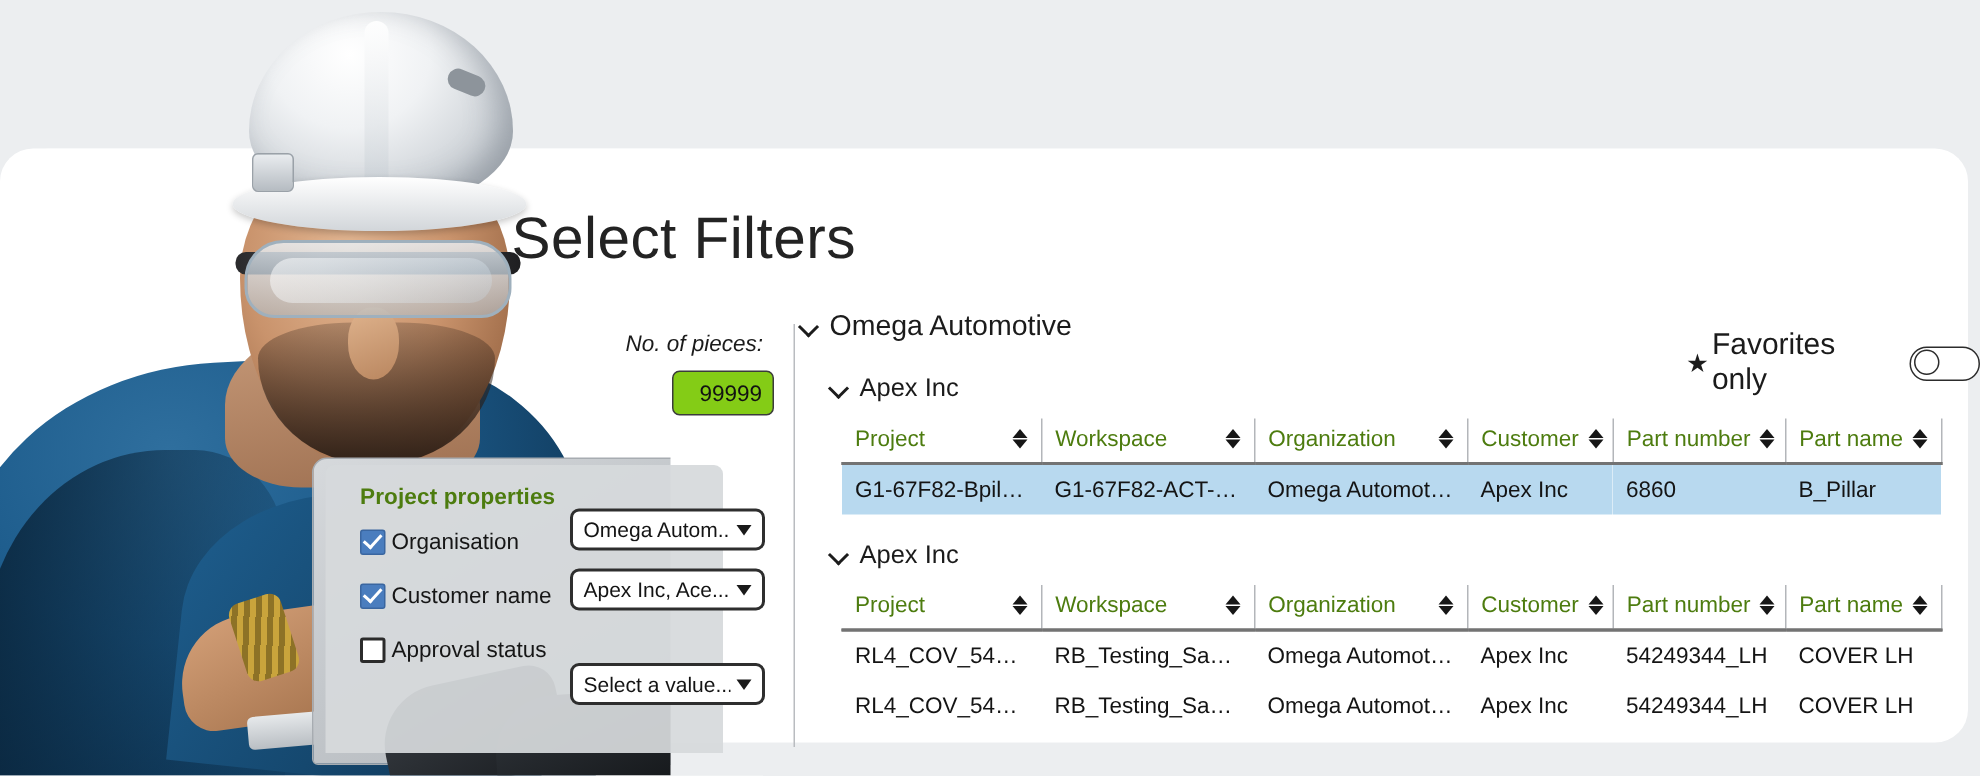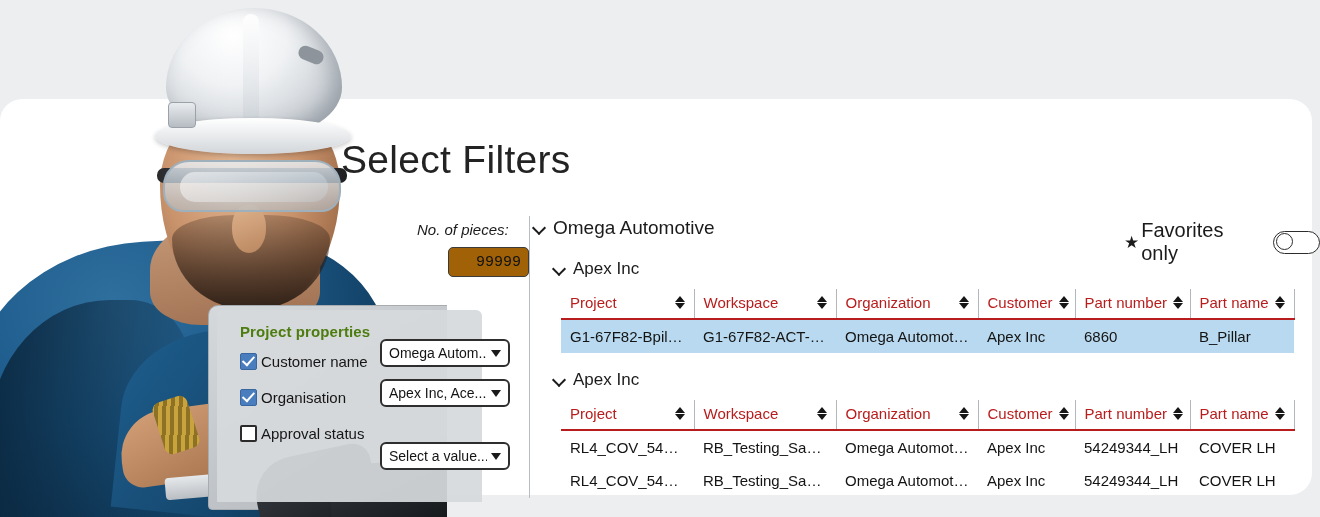--- a/index.html
+++ b/index.html
@@ -206,35 +206,35 @@
     letter-spacing: .3px;
   }
 
   
   .pieces-label {
     position: absolute; left: 417px; top: 221px;
     font-size: 15px; color: #1b1b1b; font-style: italic;
   }
   .pieces-box {
     position: absolute; left: 448px; top: 247px;
-    width: 81px; height: 30px;
+    width: 68px; height: 30px;
     border: 1.6px solid #3b3b3b; border-radius: 5px;
-    background: #a16207; display: flex; align-items: center;
+    background: #84cc16; display: flex; align-items: center;
     justify-content: flex-end; padding-right: 7px;
-    font-size: 15px; color: #121212; font-family: Liberation Mono, monospace;
+    font-size: 15px; color: #121212;
   }
 
   
   .vdivider {
     position: absolute; left: 529px; top: 216px;
     width: 1.4px; height: 282px; background: #b9bcc0;
   }
 
   
-  .right { position: absolute; left: 533px; top: 214px; width: 770px; }
+  .right { position: absolute; left: 533px; top: 204px; width: 770px; }
 
   .chev {
     display: inline-block; width: 13px; height: 13px;
     position: relative; margin-right: 7px; flex: 0 0 13px;
   }
   .chev::after {
     content: ""; position: absolute; left: 1px; top: 1px;
     width: 8px; height: 8px;
     border: solid #1c1c1c; border-width: 0 2px 2px 0;
     transform: rotate(45deg);
@@ -267,23 +267,23 @@
     width: 17px; height: 17px; border-radius: 50%;
     background: #ffffff; border: 1.8px solid #2c2c2c;
   }
 
   
   .tbl {
     margin-left: 28px; margin-top: 7px;
     border-collapse: collapse; width: 733px; table-layout: fixed;
   }
   .tbl th {
-    font-size: 15px; font-weight: 400; color: #b91c1c;
+    font-size: 15px; font-weight: 400; color: #4d7c0f;
     text-align: left; padding: 5px 9px 7px 9px;
-    border-bottom: 2px solid #b91c1c;
+    border-bottom: 2px solid #737373;
     border-right: 1px solid #b3b6ba;
     white-space: nowrap; vertical-align: middle;
   }
   .tbl th:last-child { border-right: 1px solid #b3b6ba; }
   .th-inner { display: flex; align-items: center; justify-content: space-between; gap: 6px; }
   .sort {
     width: 10px; height: 15px; position: relative; flex: 0 0 10px;
   }
   .sort::before, .sort::after {
     content: ""; position: absolute; left: 0;
@@ -338,26 +338,26 @@
       <div class="glove-a"></div>
       <div class="glove-b"></div>
     </div>
   </div>
 
   <div class="filters">
     <div class="section-title">Project properties</div>
 
     <div class="filter-row">
       <span class="cbx on"></span>
-      <span class="filter-label">Customer name</span>
+      <span class="filter-label">Organisation</span>
     </div>
 
     <div class="filter-row">
       <span class="cbx on"></span>
-      <span class="filter-label">Organisation</span>
+      <span class="filter-label">Customer name</span>
     </div>
 
 
     <div class="filter-row">
       <span class="cbx off"></span>
       <span class="filter-label">Approval status</span>
     </div>
   </div>
 
   <div class="ddl" id="ddl-org">

